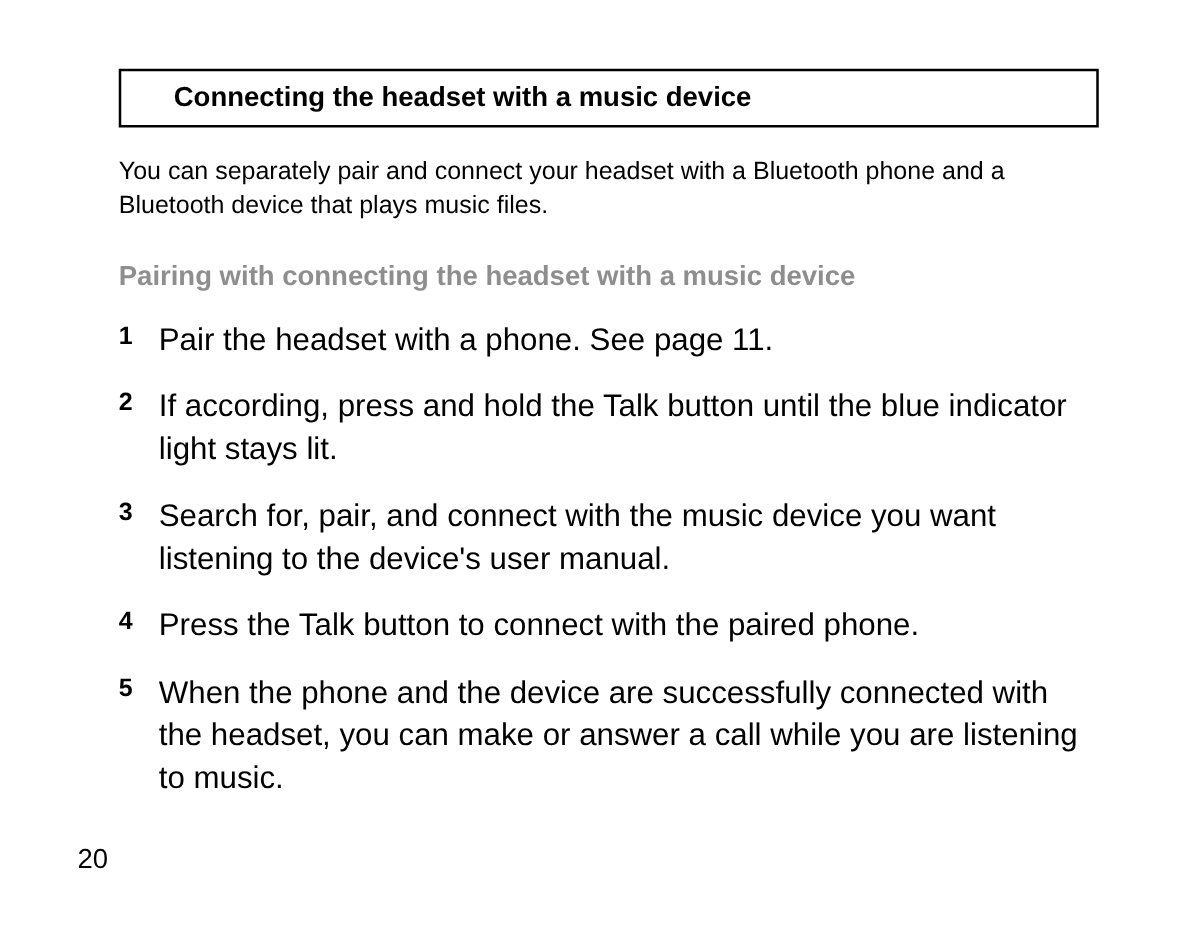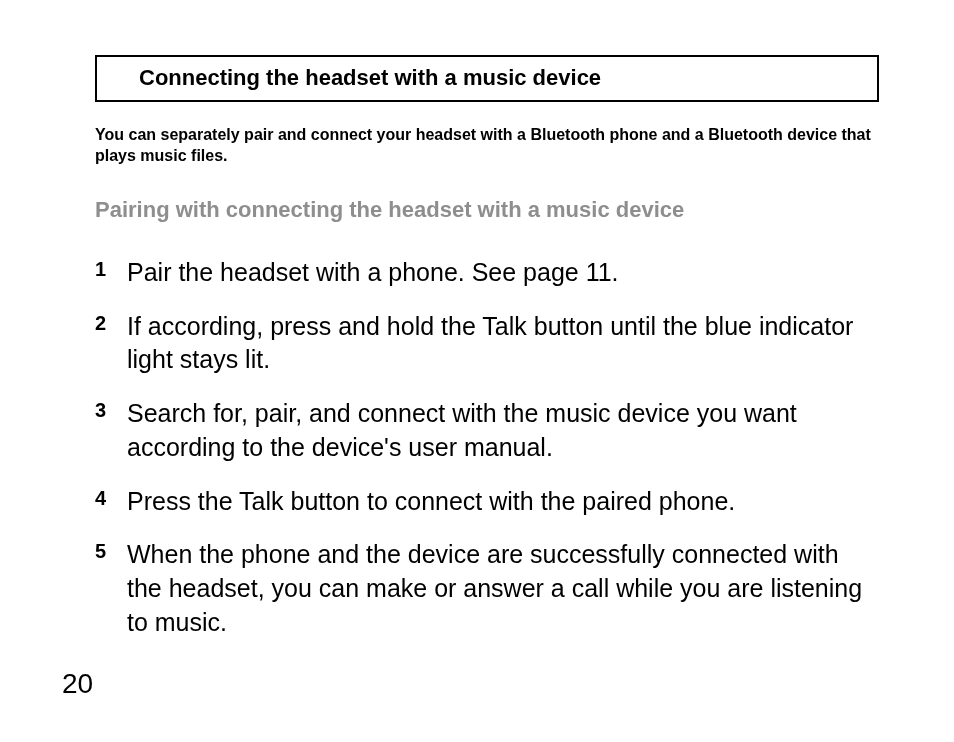--- a/index.html
+++ b/index.html
@@ -27,31 +27,30 @@
       background: #8e8e8e;
       flex-shrink: 0;
     }
     .title-bar-text {
       font-size: 22px;
       font-weight: bold;
       padding: 7px 14px;
       line-height: 1.3;
     }
     .intro-text {
-      font-size: 16px;
+      font-size: 20px;
       line-height: 1.35;
       margin-bottom: 30px;
       color: #000000;
-      font-weight: bold;
     }
     .subtitle {
       font-size: 22px;
       font-weight: bold;
       color: #8e8e8e;
-      margin-bottom: 33px;
+      margin-bottom: 22px;
     }
     .step-list {
       display: flex;
       flex-direction: column;
       gap: 20px;
     }
     .step-item {
       display: flex;
       align-items: flex-start;
     }
@@ -64,21 +63,21 @@
     }
     .step-text {
       font-size: 25px;
       line-height: 1.35;
       flex: 1;
     }
     .page-number {
       position: absolute;
       left: 62px;
       bottom: 42px;
-      font-size: 28px;
+      font-size: 22px;
       color: #000000;
       margin-top: 16px;
     }
   </style>
 </head>
 <body>
 
 <div class="title-bar">
   <div class="title-bar-accent"></div>
   <div class="title-bar-text">Connecting the headset with a music device</div>
@@ -92,21 +91,21 @@
   <div class="step-item">
     <div class="step-number">1</div>
     <div class="step-text">Pair the headset with a phone. See page 11.</div>
   </div>
   <div class="step-item">
     <div class="step-number">2</div>
     <div class="step-text">If according, press and hold the Talk button until the blue indicator light stays lit.</div>
   </div>
   <div class="step-item">
     <div class="step-number">3</div>
-    <div class="step-text">Search for, pair, and connect with the music device you want according to the device's user manual.</div>
+    <div class="step-text">Search for, pair, and connect with the music device you want listening to the device's user manual.</div>
   </div>
   <div class="step-item">
     <div class="step-number">4</div>
     <div class="step-text">Press the Talk button to connect with the paired phone.</div>
   </div>
   <div class="step-item">
     <div class="step-number">5</div>
     <div class="step-text">When the phone and the device are successfully connected with the headset, you can make or answer a call while you are listening to music.</div>
   </div>
 </div>

